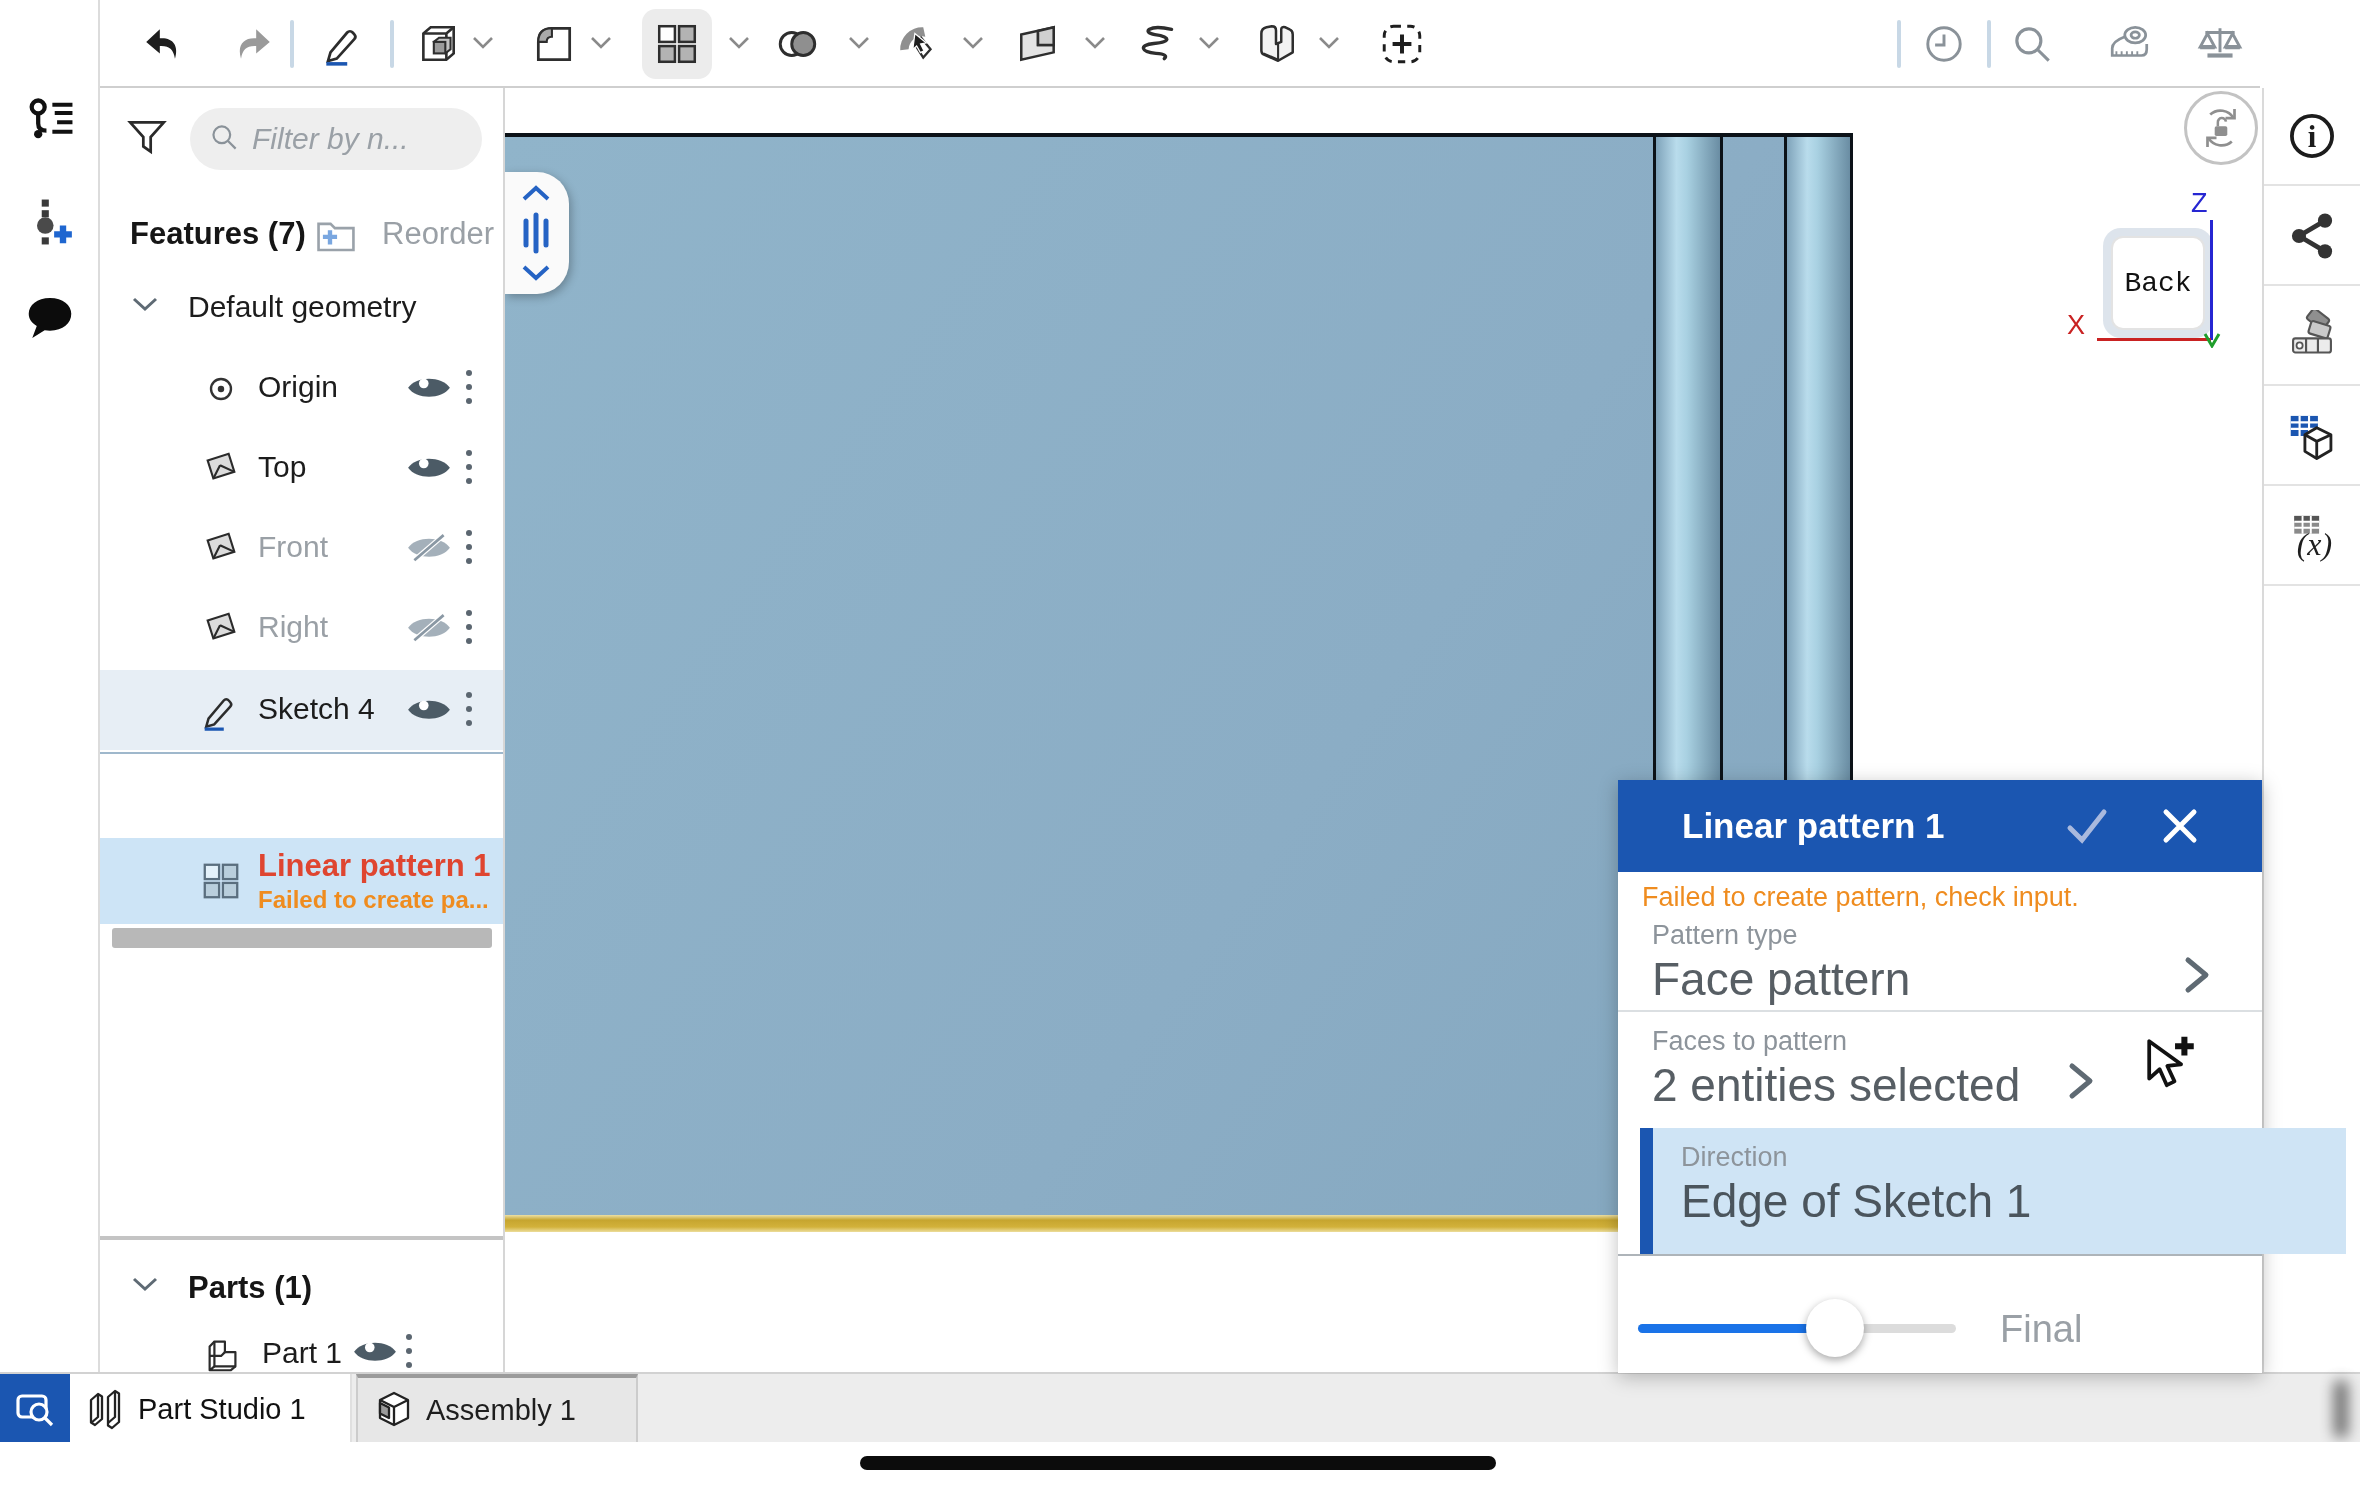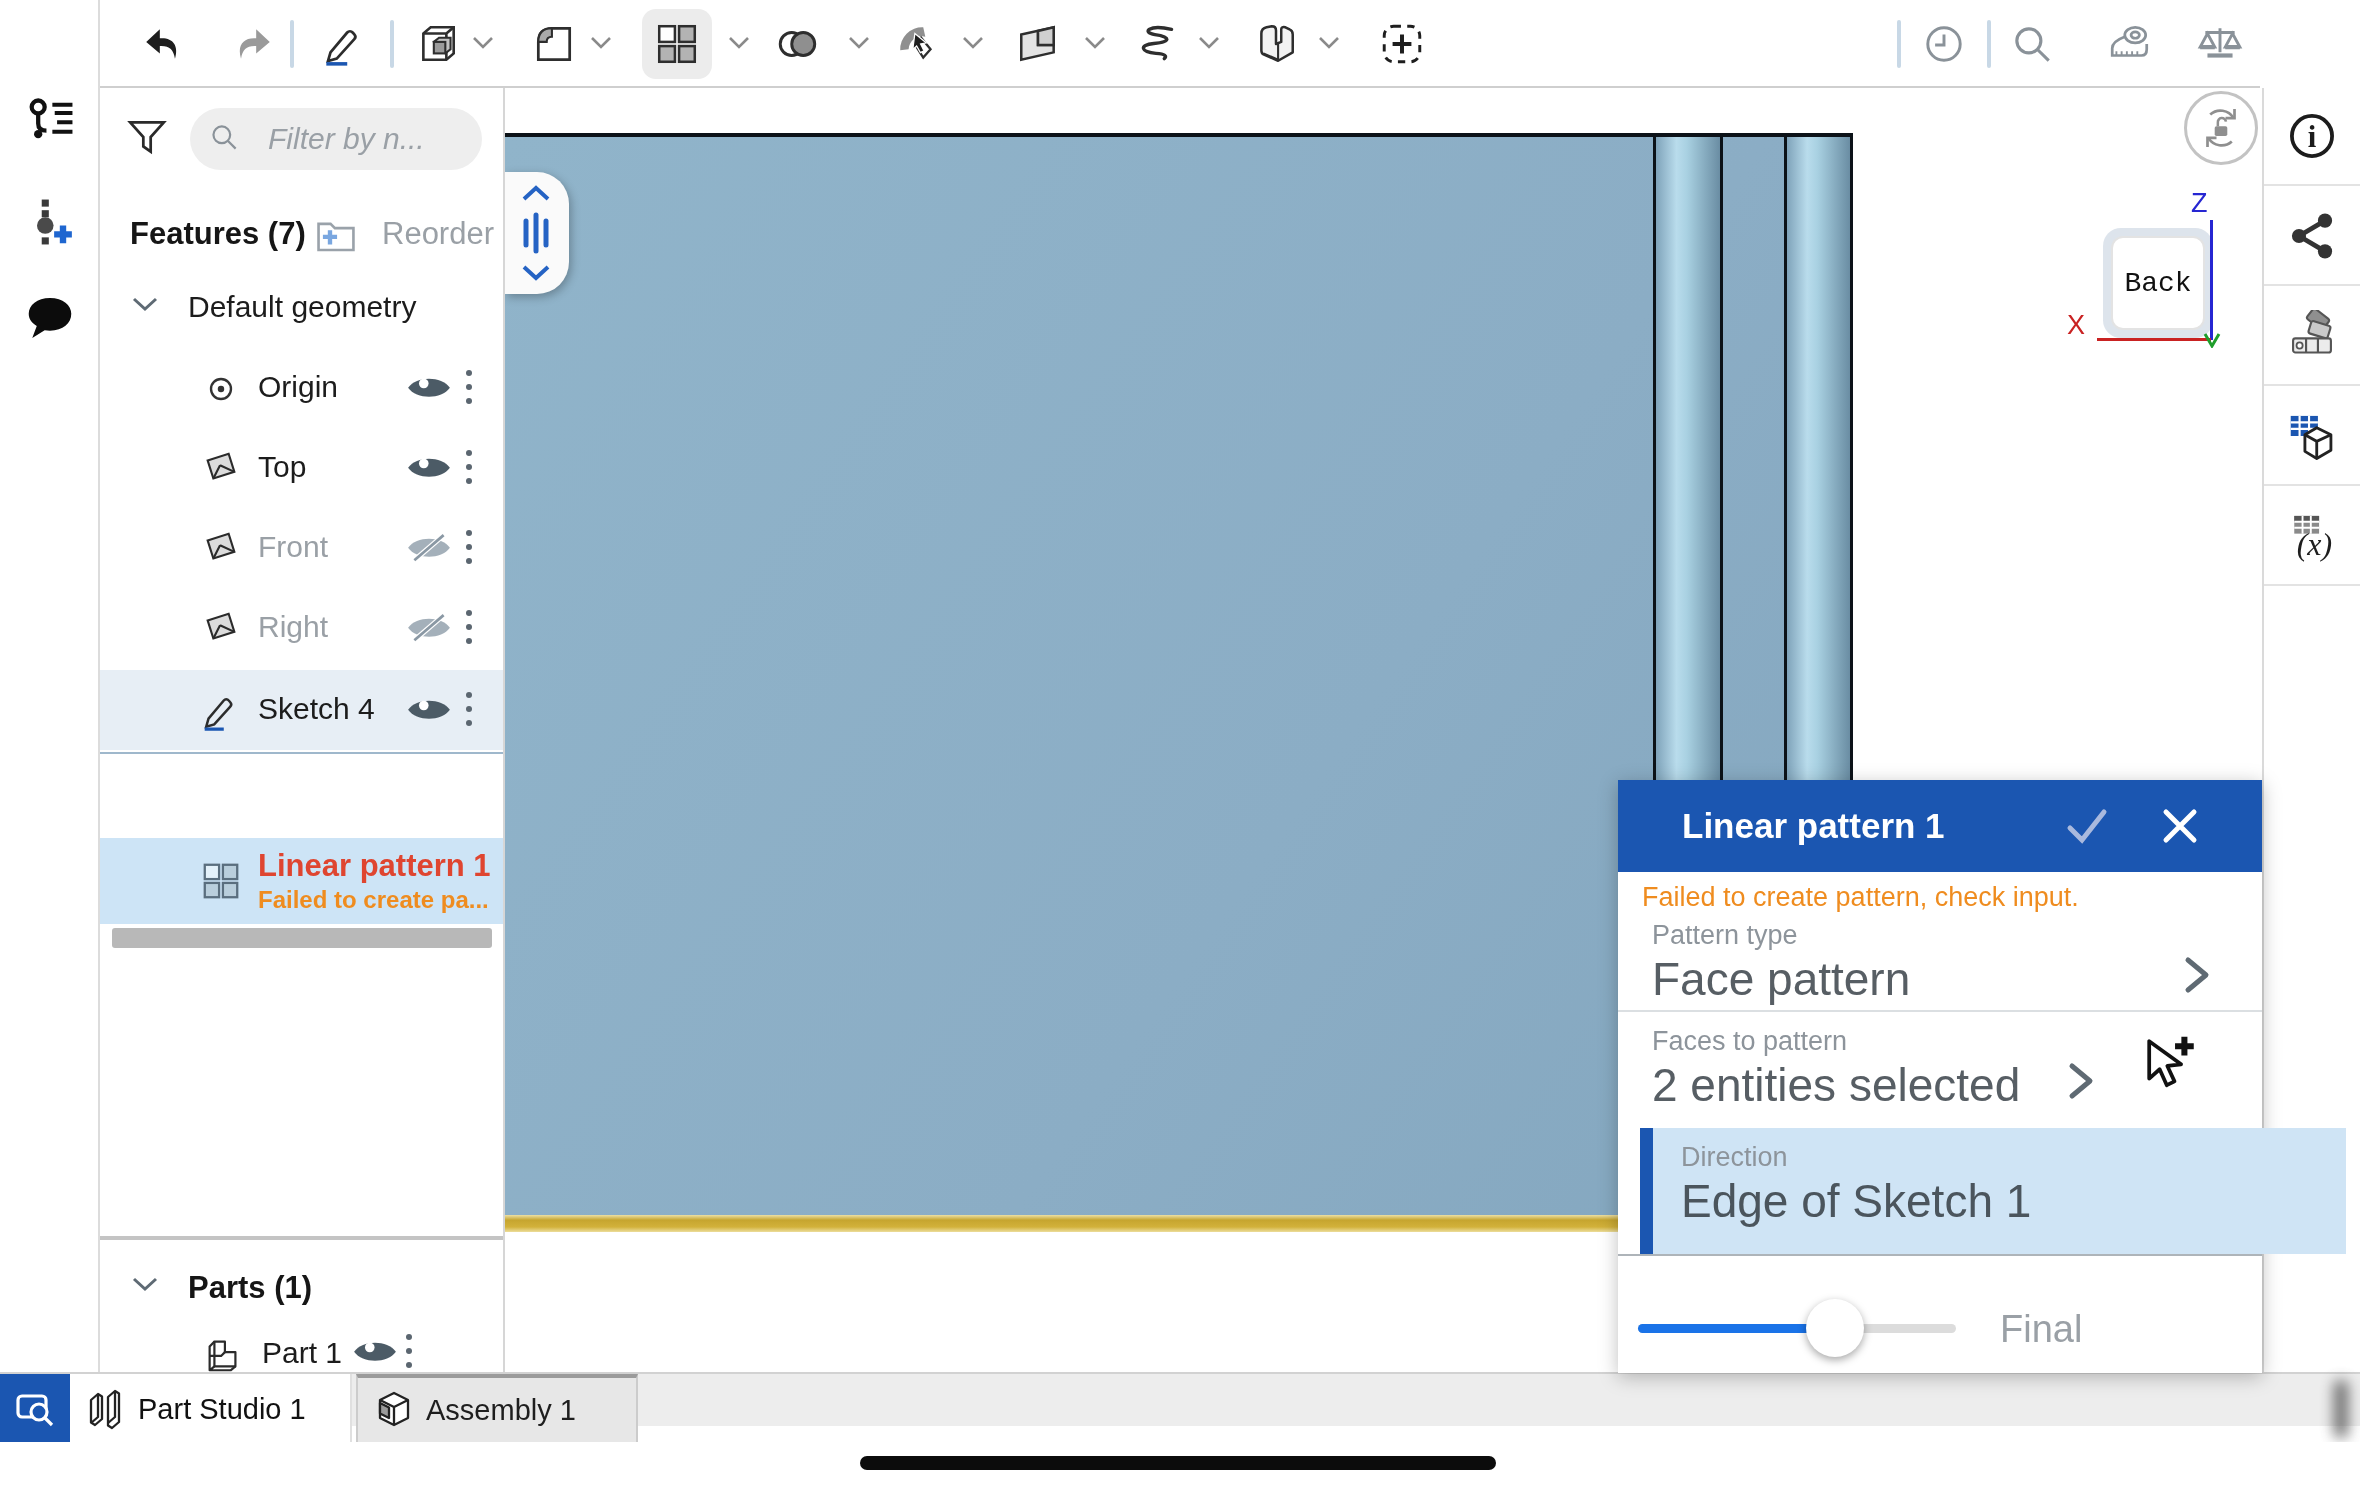--- a/index.html
+++ b/index.html
@@ -15,21 +15,21 @@
   
   .topbar { left:100px; top:0; width:2160px; height:88px; background:#fff; border-bottom:2px solid #cfcfcf; z-index:5; }
   .tb { position:absolute; top:18px; width:52px; height:52px; display:flex; align-items:center; justify-content:center; }
   .tb svg { width:46px; height:46px; }
   .tb-hl { background:#ececec; border-radius:14px; width:70px; height:70px; top:9px; }
   .tb-div { position:absolute; top:20px; width:4px; height:48px; background:#c8d8e6; border-radius:2px; }
   .chev { position:absolute; top:36px; width:22px; height:14px; }
 
   
   .fpanel { left:100px; top:88px; width:405px; height:1284px; background:#fff; border-right:2px solid #d6d6d6; z-index:5; overflow:hidden; }
-  .filter-pill { position:absolute; left:90px; top:20px; width:292px; height:62px; background:#eeeeee; border-radius:31px; display:flex; align-items:center; padding:0 18px; gap:28px; }
+  .filter-pill { position:absolute; left:90px; top:20px; width:292px; height:62px; background:#eeeeee; border-radius:31px; display:flex; align-items:center; padding:0 18px; gap:12px; }
   .filter-pill input { border:none; outline:none; background:transparent; font-size:30px; font-style:italic; color:#6d7378; width:200px; font-family:"Liberation Sans",sans-serif; }
   .filter-pill input::placeholder { color:#9aa0a6; font-style:italic; }
   .fhead { position:absolute; left:0; top:118px; width:100%; height:60px; }
   .fhead .t1 { position:absolute; left:30px; top:10px; font-size:31px; font-weight:bold; color:#161616; }
   .fhead .reorder { position:absolute; left:282px; top:10px; font-size:31px; color:#9aa0a6; }
   .trow { position:absolute; left:0; width:100%; height:80px; }
   .trow .lbl { position:absolute; top:22px; font-size:30px; color:#1c1c1c; }
   .trow .lbl.dim { color:#9aa0a6; }
   .trow .eye { position:absolute; left:306px; top:24px; width:46px; height:32px; }
   .trow .dots { position:absolute; left:360px; top:18px; width:18px; height:44px; }
@@ -75,21 +75,21 @@
   .sl-fill { position:absolute; left:0; top:0; height:9px; background:#1a73e8; border-radius:5px; }
   .sl-thumb { position:absolute; top:-25px; width:58px; height:58px; background:#fff; border-radius:50%; box-shadow:0 3px 8px rgba(0,0,0,.35); }
   .sl-final { position:absolute; left:382px; top:528px; font-size:38px; color:#9aa0a6; }
 
   
   .right-rail { left:2262px; top:88px; width:98px; height:1284px; background:#fff; border-left:2px solid #dadada; z-index:5; }
   .rcell { position:absolute; left:0; width:100%; height:98px; border-bottom:2px solid #e3e3e3; display:flex; align-items:center; justify-content:center; }
   .rcell svg { width:52px; height:52px; }
 
   
-  .tabbar { left:0; top:1372px; width:2360px; height:54px; background:#ededed; border-top:2px solid #d2d2d2; z-index:7; }
+  .tabbar { left:0; top:1372px; width:2360px; height:70px; background:#ededed; border-top:2px solid #d2d2d2; z-index:7; }
   .tab-search { position:absolute; left:0; top:0; width:70px; height:70px; background:#1b56b1; display:flex; align-items:center; justify-content:center; }
   .tab { position:absolute; top:0; height:70px; display:flex; align-items:center; gap:10px; padding-left:14px; font-size:29px; color:#111; }
   .tab svg { width:44px; height:44px; }
   .tab-active { left:70px; width:282px; background:#fff; border-right:2px solid #e0e0e0; }
   .tab-idle { left:356px; width:282px; background:#e7e7e7; border:2px solid #cccccc; border-top:4px solid #9b9b9b; color:#1e1e1e; }
   .tab-smudge { position:absolute; left:2334px; top:6px; width:14px; height:58px; background:#4c4c4c; border-radius:6px; filter:blur(7px); opacity:.8; }
   .footer { left:0; top:1442px; width:2360px; height:50px; background:#fff; z-index:7; }
   .home-ind { position:absolute; left:860px; top:14px; width:636px; height:14px; border-radius:8px; background:#0c0c0c; }
 </style>
 </head>

